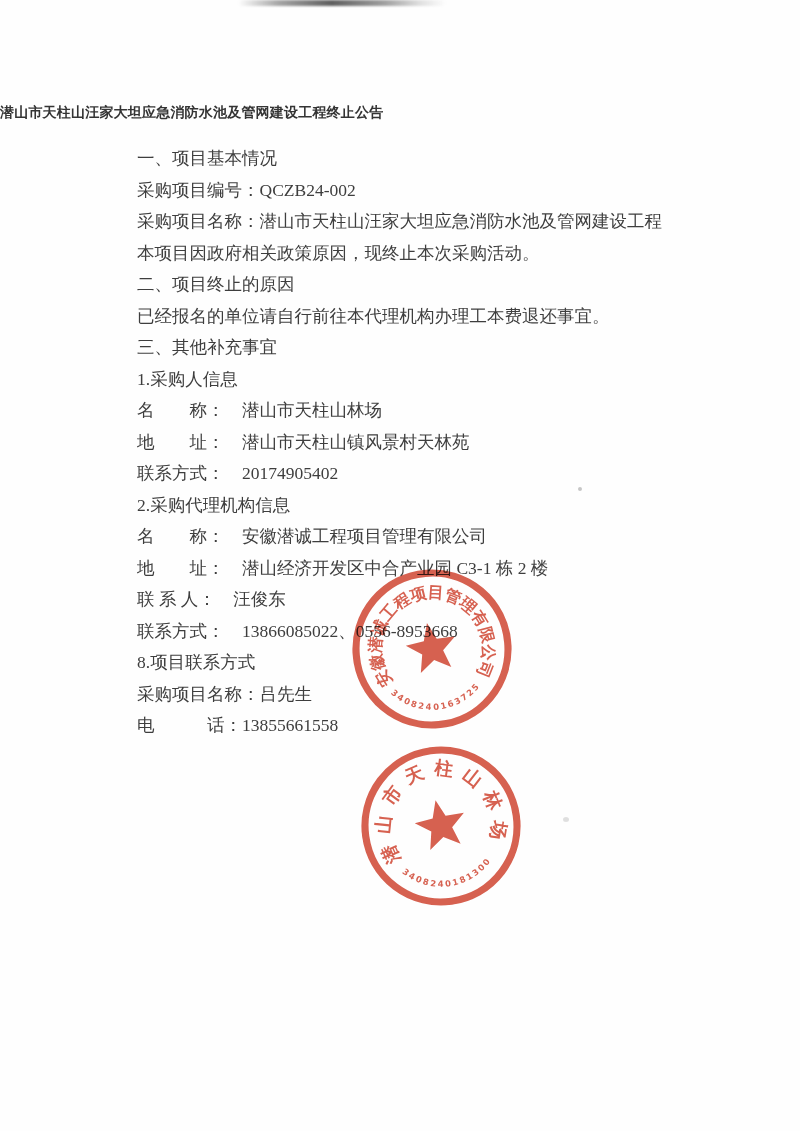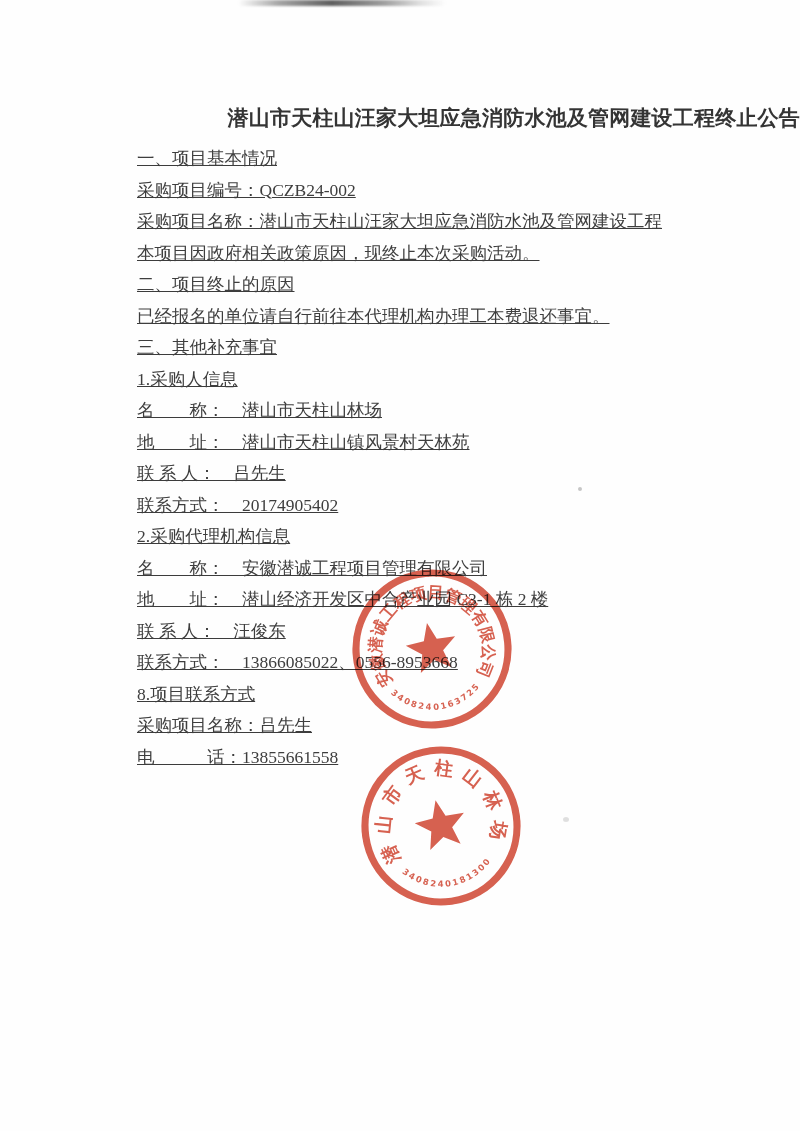--- a/index.html
+++ b/index.html
@@ -34,33 +34,32 @@
     border-radius: 50%;
     filter: blur(0.5px);
   }
   .artifact-dot.d1 { left: 578px; top: 487px; width: 4px; height: 4px; opacity: 0.55; }
   .artifact-dot.d2 { left: 563px; top: 817px; width: 6px; height: 5px; opacity: 0.3; }
 
   .doc-title {
     position: absolute;
     left: 0; right: 0;
     top: 104px;
-    text-align: right;
-    font-size: 21px;
+    text-align: left;
+    font-size: 14px;
     font-weight: bold;
     letter-spacing: 0.2px;
     color: #343434;
     margin: 0;
   }
   .doc-body {
     position: absolute;
     left: 137px;
     top: 143px;
     right: 90px;
-    text-decoration: underline;
   }
   .doc-body p {
     margin: 0;
     height: 31.5px;
     line-height: 31.5px;
     font-size: 17.5px;
     white-space: pre;
     color: #3e3e3e;
   }
 
@@ -102,21 +101,20 @@
     <p>一、项目基本情况</p>
     <p>采购项目编号：QCZB24-002</p>
     <p>采购项目名称：潜山市天柱山汪家大坦应急消防水池及管网建设工程</p>
     <p>本项目因政府相关政策原因，现终止本次采购活动。</p>
     <p>二、项目终止的原因</p>
     <p>已经报名的单位请自行前往本代理机构办理工本费退还事宜。</p>
     <p>三、其他补充事宜</p>
     <p>1.采购人信息</p>
     <p>名　　称：　潜山市天柱山林场</p>
     <p>地　　址：　潜山市天柱山镇风景村天林苑</p>
-    <p>联 系 人：　吕先生</p>
     <p>联系方式：　20174905402</p>
     <p>2.采购代理机构信息</p>
     <p>名　　称：　安徽潜诚工程项目管理有限公司</p>
     <p>地　　址：　潜山经济开发区中合产业园 C3-1 栋 2 楼</p>
     <p>联 系 人：　汪俊东</p>
     <p>联系方式：　13866085022、0556-8953668</p>
     <p>8.项目联系方式</p>
     <p>采购项目名称：吕先生</p>
     <p>电　　　话：13855661558</p>
   </div>

